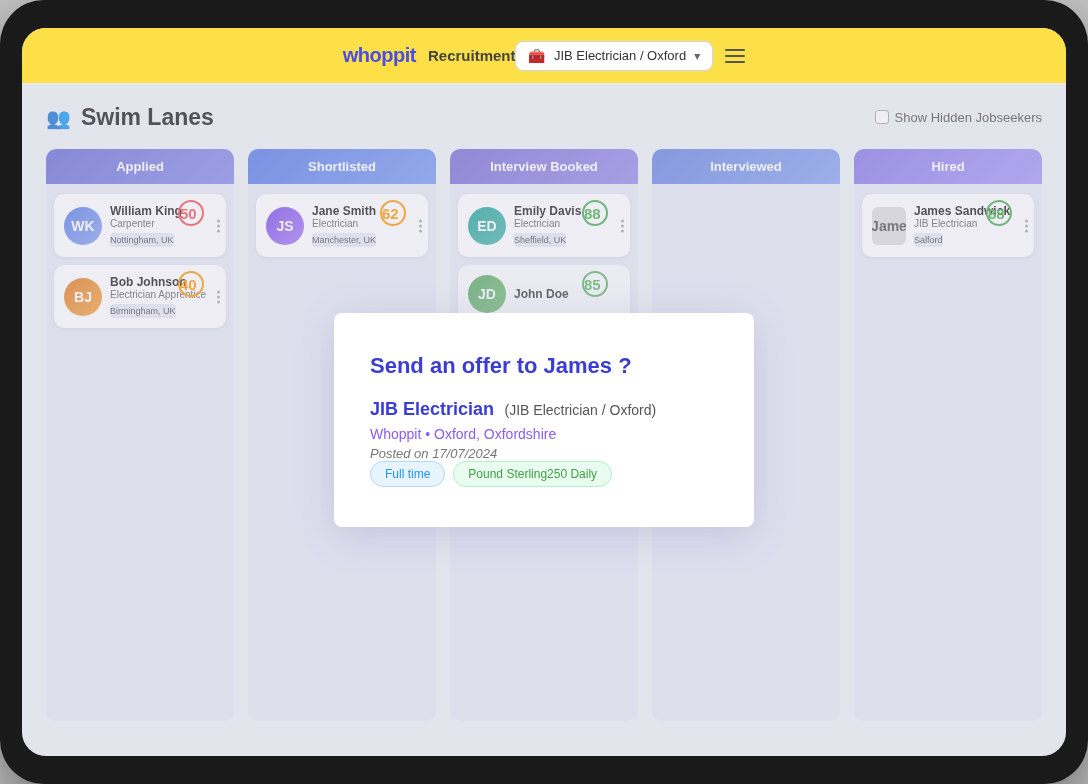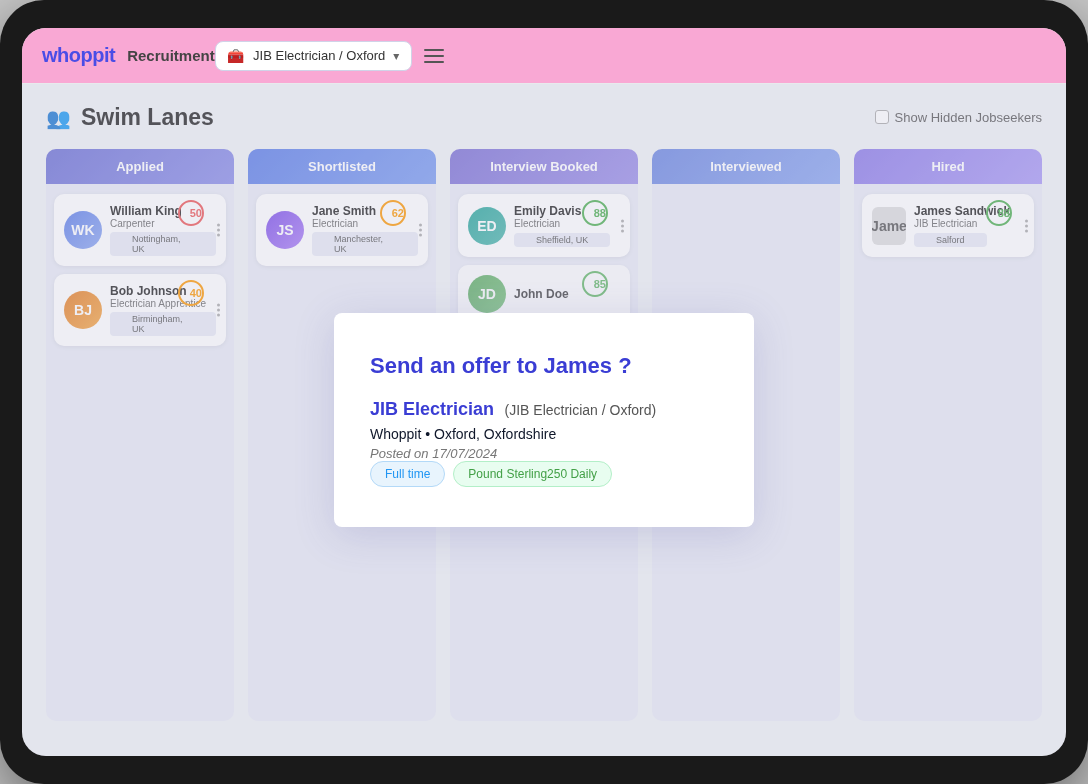--- a/index.html
+++ b/index.html
@@ -25,25 +25,25 @@
       width: 100%;
       height: 100%;
       background: #f0f2f5;
       border-radius: 24px;
       overflow: hidden;
       display: flex;
       flex-direction: column;
     }
     
     .header {
-      background: #f9a8d4;
+      background: #fde047;
       height: 56px;
       display: flex;
       align-items: center;
-      justify-content: flex-start;
+      justify-content: center;
       padding: 0 20px;
       border-bottom: 1px solid #e8eaed;
       flex-shrink: 0;
     }
     .header-left {
       display: flex;
       align-items: center;
       gap: 12px;
     }
     .logo-text {
@@ -219,34 +219,34 @@
       font-size: 10px;
       color: #666;
       white-space: nowrap;
       overflow: hidden;
       text-overflow: ellipsis;
     }
     .candidate-location {
       display: inline-block;
       background: #e8eaf5;
       border-radius: 4px;
-      padding: 2px 22px;
+      padding: 2px 0;
       font-size: 9px;
       color: #555;
       margin-top: 3px;
     }
     .score-badge {
       width: 26px;
       height: 26px;
       border-radius: 50%;
       border: 2px solid;
       display: flex;
       align-items: center;
-      justify-content: flex-end;
-      font-size: 11px;
+      justify-content: flex-start;
+      font-size: 15px;
       font-weight: 700;
       flex-shrink: 0;
       position: absolute;
       top: 6px;
       right: 22px;
     }
     .score-red { border-color: #e55; color: #e55; }
     .score-orange { border-color: #f90; color: #f90; }
     .score-green { border-color: #4caf50; color: #4caf50; }
     .more-dots {
@@ -325,21 +325,21 @@
     }
     .modal-job-subtitle {
       font-size: 14px;
       color: #555;
       font-weight: 400;
       display: inline;
       margin-left: 6px;
     }
     .modal-company {
       font-size: 14px;
-      color: #0f172a;
+      color: #8b5cf6;
       margin-top: 6px;
     }
     .modal-posted {
       font-size: 13px;
       color: #777;
       margin-top: 4px;
       font-style: italic;
     }
     .modal-tags {
       display: flex;

